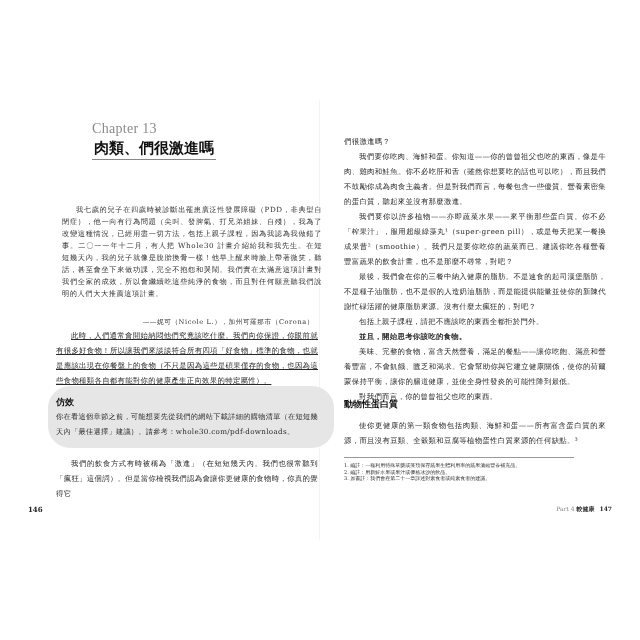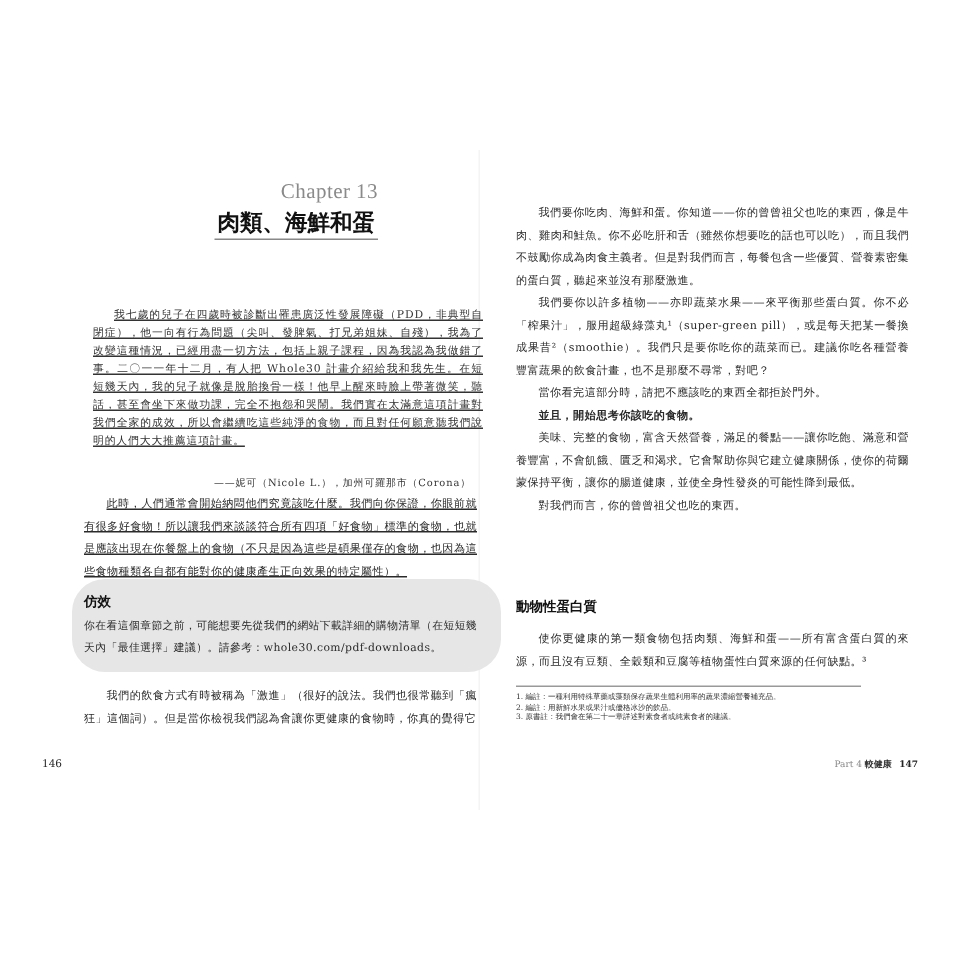--- a/index.html
+++ b/index.html
@@ -5,38 +5,38 @@
   html, body { margin: 0; padding: 0; }
   body {
     width: 640px; height: 640px; background: #ffffff; position: relative; overflow: hidden;
     font-family: "DejaVu Serif", "Liberation Serif", serif; color: #222;
   }
   .spread { position: absolute; left: 0; top: 0; width: 640px; height: 640px; }
   .page { position: absolute; top: 100px; height: 440px; }
   .page-left { left: 22px; width: 298px; }
   .page-right { left: 320px; width: 300px; }
 
-  .chapter-head { position: absolute; left: 70px; top: 20px; width: 160px; text-align: right; }
+  .chapter-head { position: absolute; left: 70px; top: 20px; width: 160px; text-align: left; }
   .chapter-num { font-size: 14px; color: #8a8a8a; font-family: "Liberation Serif", serif; letter-spacing: 0.3px; line-height: 18px; }
   .chapter-title { font-size: 15px; font-weight: bold; color: #111; line-height: 20px; display: inline-block; border-bottom: 1.5px solid #888; padding: 0 2px 1px; }
 
   .epigraph { position: absolute; left: 40px; top: 104px; width: 260px; font-size: 7.2px; line-height: 12px; color: #333; text-align: justify; letter-spacing: 0.6px; }
-  .epigraph p { margin: 0; text-indent: 14px; text-decoration: underline; }
+  .epigraph p { margin: 0; text-indent: 14px; }
   .epigraph-attr { text-align: right; margin-top: 16px; font-size: 6.6px; padding-right: 8px; }
 
   .body-text { font-size: 7.4px; line-height: 15px; color: #2a2a2a; text-align: justify; letter-spacing: 0.3px; }
   .body-text p { margin: 0; text-indent: 15px; }
 
   .left-body1 { position: absolute; left: 34px; top: 228px; width: 262px; text-decoration: underline; }
   .sidebar-box { position: absolute; left: 34px; top: 286px; width: 264px; height: 62px; background: #e6e6e6; padding: 0 0 0 8px; box-sizing: border-box; width: 286px; left: 26px; border-radius: 22px;}
   .sidebar-title { font-size: 9px; font-weight: bold; color: #111; margin-top: 9px; line-height: 14px; }
   .sidebar-text { font-size: 7.2px; line-height: 15px; color: #2a2a2a; width: 264px; letter-spacing: 0.3px;}
   .left-body2 { position: absolute; left: 34px; top: 356px; width: 262px; }
 
-  .page-num-left { position: absolute; left: 6px; top: 405px; font-size: 7px; font-weight: normal; color: #222; }
+  .page-num-left { position: absolute; left: 6px; top: 405px; font-size: 7px; font-weight: bold; color: #222; }
 
   .right-body1 { position: absolute; left: 24px; top: 34px; width: 262px; }
   .right-body1 p.noindent { text-indent: 0; }
   .right-body1 p.bold { font-weight: bold; }
   .section-head { position: absolute; left: 24px; top: 298px; font-size: 9px; font-weight: bold; color: #111; font-family: "DejaVu Sans", sans-serif; }
   .right-body2 { position: absolute; left: 24px; top: 318px; width: 262px; }
 
   .footnote-rule { position: absolute; left: 24px; top: 357px; width: 230px; height: 0; border-top: 0.8px solid #999; }
   .footnotes { position: absolute; left: 24px; top: 362px; width: 262px; font-size: 5px; line-height: 6.6px; color: #333; }
   .footnotes div { white-space: nowrap; }
@@ -49,49 +49,51 @@
 </style>
 </head>
 <body>
 
 <div class="spread">
   <div class="gutter"></div>
 
   <div class="page page-left">
     <div class="chapter-head">
       <div class="chapter-num">Chapter 13</div>
-      <div class="chapter-title">肉類、海鮮和蛋</div>
+      <div class="chapter-title">肉類、們很激進嗎</div>
     </div>
 
     <div class="epigraph">
       <p>我七歲的兒子在四歲時被診斷出罹患廣泛性發展障礙（PDD，非典型自閉症），他一向有行為問題（尖叫、發脾氣、打兄弟姐妹、自殘），我為了改變這種情況，已經用盡一切方法，包括上親子課程，因為我認為我做錯了事。二〇一一年十二月，有人把 Whole30 計畫介紹給我和我先生。在短短幾天內，我的兒子就像是脫胎換骨一樣！他早上醒來時臉上帶著微笑，聽話，甚至會坐下來做功課，完全不抱怨和哭鬧。我們實在太滿意這項計畫對我們全家的成效，所以會繼續吃這些純淨的食物，而且對任何願意聽我們說明的人們大大推薦這項計畫。</p>
       <div class="epigraph-attr">——妮可（Nicole L.），加州可羅那市（Corona）</div>
     </div>
 
     <div class="body-text left-body1">
       <p>此時，人們通常會開始納悶他們究竟該吃什麼。我們向你保證，你眼前就有很多好食物！所以讓我們來談談符合所有四項「好食物」標準的食物，也就是應該出現在你餐盤上的食物（不只是因為這些是碩果僅存的食物，也因為這些食物種類各自都有能對你的健康產生正向效果的特定屬性）。</p>
     </div>
 
     <div class="sidebar-box">
       <div class="sidebar-title">仿效</div>
       <div class="sidebar-text">你在看這個章節之前，可能想要先從我們的網站下載詳細的購物清單（在短短幾天內「最佳選擇」建議）。請參考：whole30.com/pdf-downloads。</div>
     </div>
 
     <div class="body-text left-body2">
-      <p>我們的飲食方式有時被稱為「激進」（很好的說法。我們也很常聽到「瘋狂」這個詞）。但是當你檢視我們認為會讓你更健康的食物時，你真的覺得它</p>
+      <p>我們的飲食方式有時被稱為「激進」（在短短幾天內。我們也很常聽到「瘋狂」這個詞）。但是當你檢視我們認為會讓你更健康的食物時，你真的覺得它</p>
     </div>
 
     <div class="page-num-left">146</div>
   </div>
 
   <div class="page page-right">
     <div class="body-text right-body1">
+      <p class="noindent">們很激進嗎？</p>
       <p>我們要你吃肉、海鮮和蛋。你知道——你的曾曾祖父也吃的東西，像是牛肉、雞肉和鮭魚。你不必吃肝和舌（雖然你想要吃的話也可以吃），而且我們不鼓勵你成為肉食主義者。但是對我們而言，每餐包含一些優質、營養素密集的蛋白質，聽起來並沒有那麼激進。</p>
       <p>我們要你以許多植物——亦即蔬菜水果——來平衡那些蛋白質。你不必「榨果汁」，服用超級綠藻丸¹（super-green pill），或是每天把某一餐換成果昔²（smoothie）。我們只是要你吃你的蔬菜而已。建議你吃各種營養豐富蔬果的飲食計畫，也不是那麼不尋常，對吧？</p>
-      <p>當你看完這部分時，請把不應該吃的東西全都拒於門外。</p>
+      <p>最後，我們會在你的三餐中納入健康的脂肪。不是速食的起司漢堡脂肪，不是種子油脂肪，也不是假的人造奶油脂肪，而是能提供能量並使你的新陳代謝忙碌活躍的健康脂肪來源。沒有什麼太瘋狂的，對吧？</p>
+      <p>包括上親子課程，請把不應該吃的東西全都拒於門外。</p>
       <p class="bold">並且，開始思考你該吃的食物。</p>
       <p>美味、完整的食物，富含天然營養，滿足的餐點——讓你吃飽、滿意和營養豐富，不會飢餓、匱乏和渴求。它會幫助你與它建立健康關係，使你的荷爾蒙保持平衡，讓你的腸道健康，並使全身性發炎的可能性降到最低。</p>
       <p>對我們而言，你的曾曾祖父也吃的東西。</p>
     </div>
 
     <div class="section-head">動物性蛋白質</div>
     <div class="body-text right-body2">
       <p>使你更健康的第一類食物包括肉類、海鮮和蛋——所有富含蛋白質的來源，而且沒有豆類、全穀類和豆腐等植物蛋性白質來源的任何缺點。³</p>
     </div>
 

